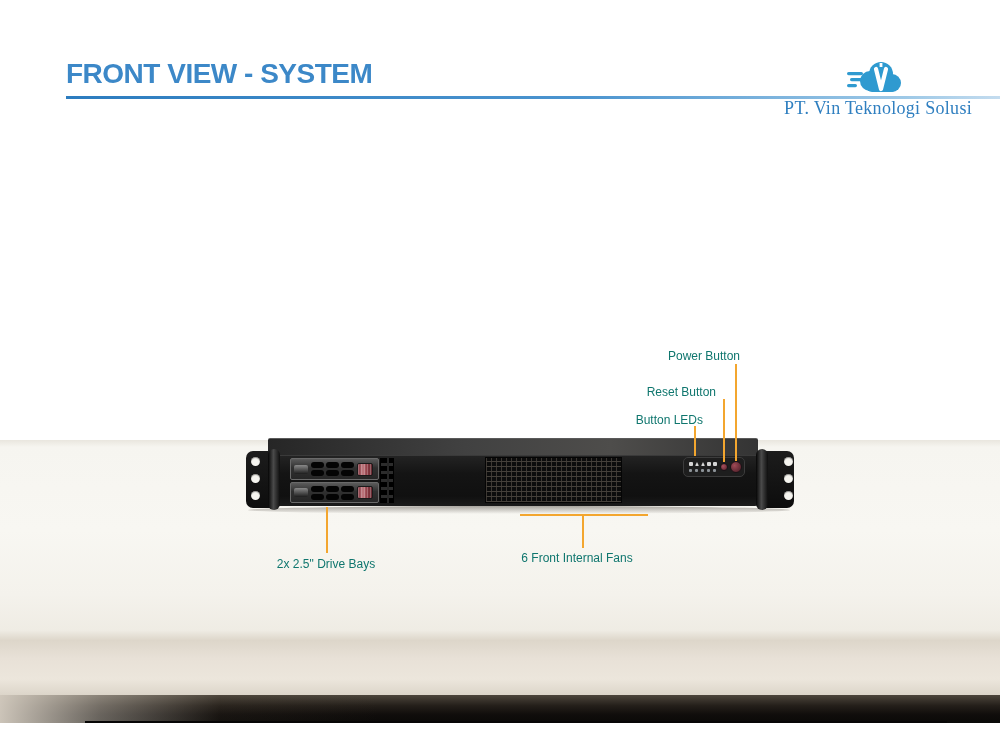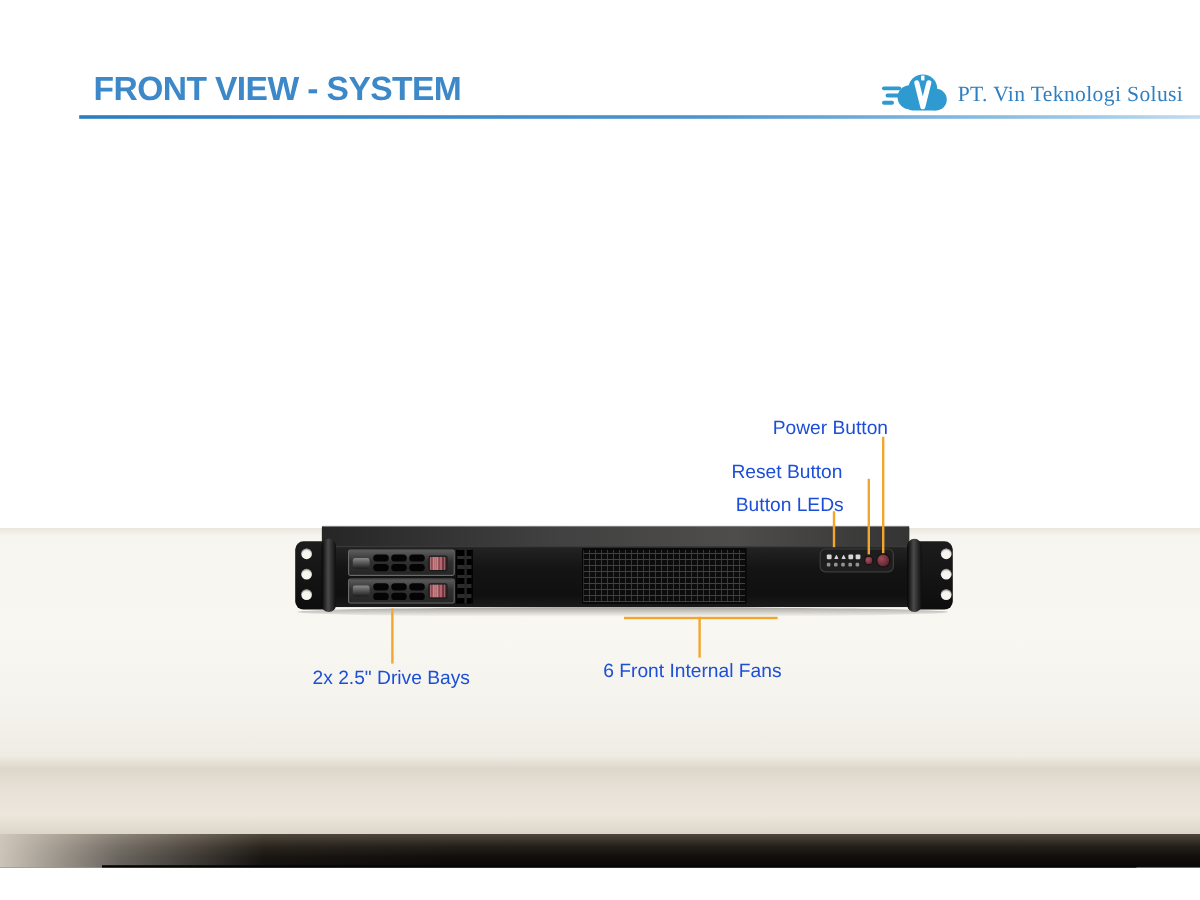--- a/index.html
+++ b/index.html
@@ -1,24 +1,24 @@
 <!DOCTYPE html>
 <html><head>
 <meta charset="utf-8">
 <style>
   html,body{margin:0;padding:0;background:#fff;}
   #page{position:relative;width:1000px;height:750px;background:#ffffff;overflow:hidden;
         font-family:"Liberation Sans", sans-serif;}
 
   
   .page-title{position:absolute;left:66px;top:58px;font-size:28px;font-weight:bold;
-              letter-spacing:-0.5px;color:#3c88c8;margin-left:12px;}
+              letter-spacing:-0.5px;color:#3c88c8;}
   .header-rule{position:absolute;left:66px;top:96px;width:934px;height:3px;
                background:linear-gradient(to right,#2c7cbf 0%,#4b94cf 55%,#9ec9e7 90%,#c4dcef 100%);}
-  .brand{position:absolute;right:14px;top:58px;display:flex;align-items:center;height:40px;}
+  .brand{position:absolute;right:28px;top:58px;display:flex;align-items:center;height:40px;flex-direction:column;}
   .brand .logo-text{font-family:"Liberation Serif", serif;font-size:18px;color:#2f7fc0;
                     margin-left:6px;letter-spacing:0.3px;}
 
   
   .photo{position:absolute;left:0;top:440px;width:1000px;height:283px;}
   .surface{position:absolute;left:0;top:0;width:1000px;height:257px;
     background:linear-gradient(180deg,
       #e9e6de 0px,#f6f5f0 7px,#f8f7f2 35%,#f4f2ec 60%,#efece4 74%,
       #ddd6ca 78%,#e8e1d7 85%,#ece6dc 93%,#dad3c7 100%);}
   .table-edge{position:absolute;left:0;top:255px;width:1000px;height:28px;
@@ -88,21 +88,21 @@
   .led{position:absolute;top:4px;width:4px;height:4px;background:#d6d6d6;border-radius:1px;}
   .led.tri{clip-path:polygon(50% 0,100% 100%,0 100%);}
   .led-dot{position:absolute;top:11px;width:3px;height:3px;background:#8d9398;border-radius:1px;}
   .btn{position:absolute;border-radius:50%;border:1px solid #1a1216;box-sizing:border-box;}
   .btn-reset{left:36px;top:5px;width:8px;height:8px;
     background:radial-gradient(circle at 35% 35%,#a8505c,#6c2c37 75%);}
   .btn-power{left:46px;top:3px;width:12px;height:12px;
     background:radial-gradient(circle at 35% 35%,#a04a56,#5c2630 75%);}
 
   
-  .ann{position:absolute;font-size:16px;color:#1d4ed8;}
+  .ann{position:absolute;font-size:12px;color:#0f766e;}
   .ann.r{text-align:right;width:110px;}
   .ann.c{text-align:center;width:200px;}
   .cline{position:absolute;background:#f3a62f;}
   .v{width:2px;} .h{height:2px;}
 
   
   .cloud-svg{display:block;}
 </style>
 </head>
 <body>
@@ -201,21 +201,21 @@
       <div class="led-dot" style="left:23px"></div>
       <div class="led-dot" style="left:29px"></div>
       <div class="btn btn-reset"></div>
       <div class="btn btn-power"></div>
     </div>
   </div>
 
   <div class="ann r" style="left:630px;top:349px;">Power Button</div>
   <div class="cline v" style="left:735px;top:364px;height:97px;"></div>
 
-  <div class="ann r" style="left:592px;top:385px;">Reset Button</div>
+  <div class="ann r" style="left:606px;top:385px;">Reset Button</div>
   <div class="cline v" style="left:723px;top:399px;height:63px;"></div>
 
   <div class="ann r" style="left:593px;top:413px;">Button LEDs</div>
   <div class="cline v" style="left:694px;top:426px;height:30px;"></div>
 
   <div class="cline v" style="left:326px;top:507px;height:46px;"></div>
   <div class="ann c" style="left:226px;top:557px;">2x 2.5" Drive Bays</div>
 
   <div class="cline h" style="left:520px;top:514px;width:128px;"></div>
   <div class="cline v" style="left:582px;top:514px;height:34px;"></div>

